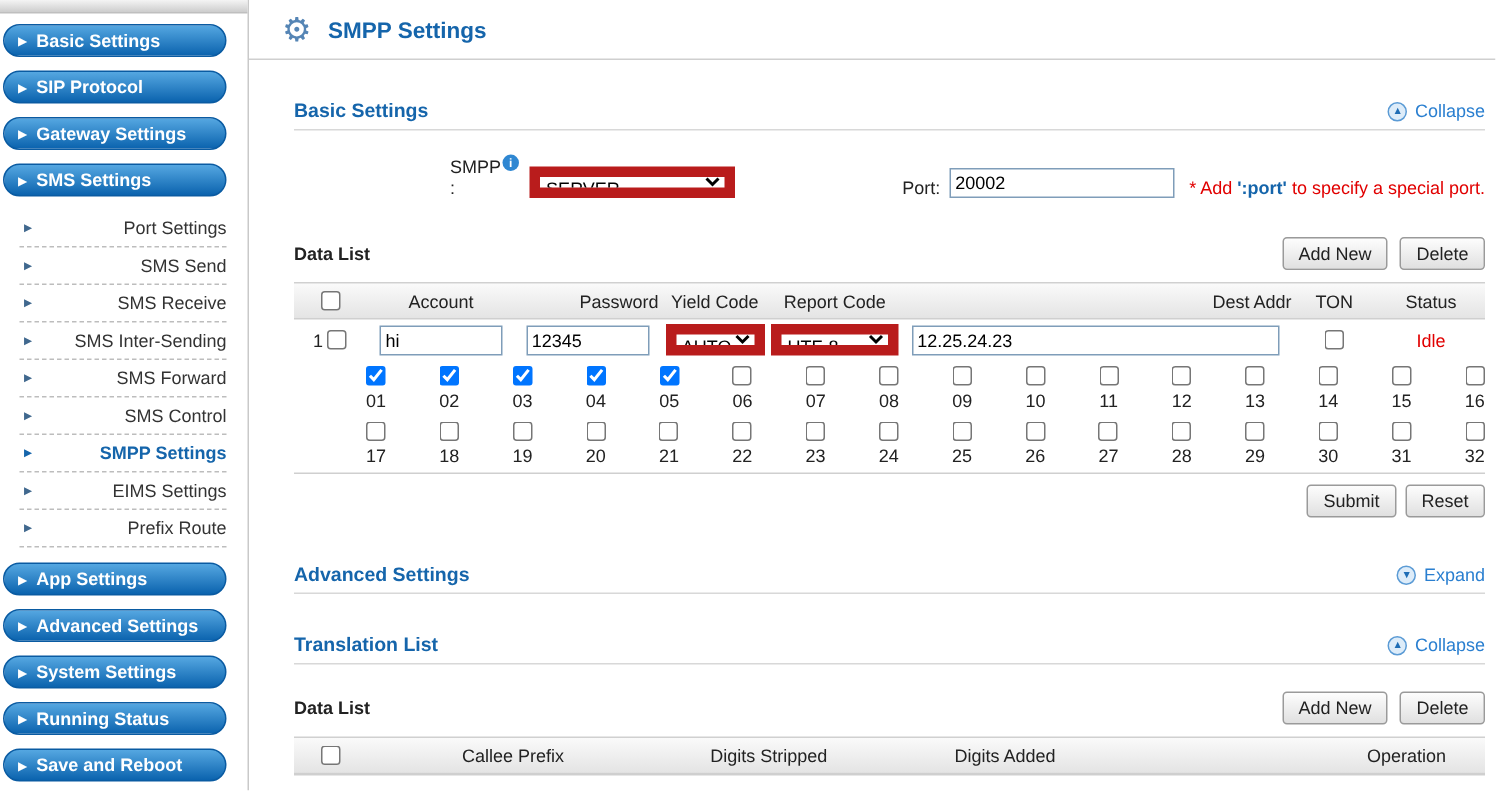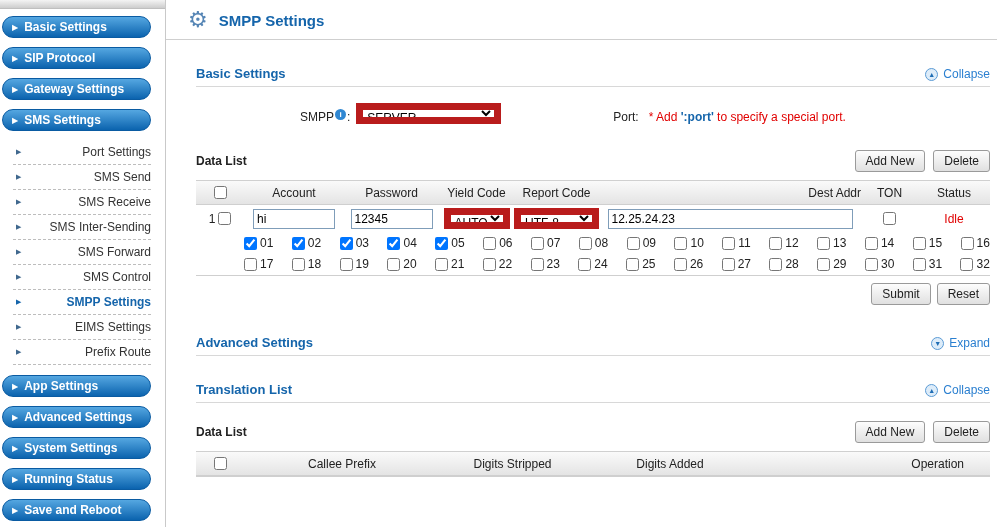--- a/index.html
+++ b/index.html
@@ -60,21 +60,21 @@
     border-top:1px solid #d0d0d0;border-bottom:1px solid #cfcfcf;}
   .th{text-align:center;color:#222;flex:0 0 auto;}
   .th.op-col{flex:1;text-align:right;padding-right:26px;}
   .cb-col{width:48px;flex:0 0 48px;display:flex;align-items:center;justify-content:center;gap:2px;}
   .trow{display:flex;align-items:center;padding:3px 0;}
   .td{display:flex;align-items:center;justify-content:center;flex:0 0 auto;}
   .row-index{margin-right:1px;}
   input[type=checkbox]{width:13px;height:13px;margin:0;cursor:pointer;}
   .status{color:var(--red,#e10000);}
   .ports-row{display:flex;justify-content:space-between;margin:1px 0 1px 48px;padding:3px 0;}
-  .port-item{display:flex;align-items:center;gap:3px;cursor:pointer;}
+  .port-item{display:flex;align-items:center;gap:3px;cursor:pointer;flex-direction:column;}
   .submit-row{display:flex;justify-content:flex-end;gap:6px;margin-top:7px;}
   .no-data{text-align:center;padding:6px 0 8px 0;color:#222;}
   .sect-advanced{margin-top:30px;}
   .list-head.trans{margin-top:18px;}
 </style>
 </head>
 <body>
 
 <div class="page">
 
@@ -169,38 +169,39 @@
         <a class="toggle-link">
           <span class="toggle-icon">▲</span>
           <span>Collapse</span>
         </a>
       </div>
 
       <div class="smpp-row">
         <span class="field-label smpp-label"><span>SMPP</span><span class="info-icon">i</span><span>:</span></span>
         <select class="smpp-select"><option>SERVER</option></select>
         <span class="field-label port-label">Port:</span>
+        <input class="text-input port-input" value="20002" style="">
         <span class="note"><span>* Add </span><b class="note-port">':port'</b><span> to specify a special port.</span></span>
       </div>
 
       <div class="list-head">
         <span class="list-title">Data List</span>
         <span class="btn-group">
           <button class="btn">Add New</button>
           <button class="btn">Delete</button>
         </span>
       </div>
 
       <div class="table">
         <div class="thead" id="datalist-header-row">
           <div class="cb-col">
               <input type="checkbox" style="">
             </div>
         <div class="th" style="width: 100px;">Account</div>
-            <div class="th" style="width: 95px;">Password</div>
+            <div class="th" style="width: 95px; text-align: right;">Password</div>
             <div class="th" style="width: 75px;">Yield Code</div>
             <div class="th" style="width: 85px;">Report Code</div>
             <div class="th" style="width: 262px; text-align: right;">Dest Addr</div>
             <div class="th" style="width: 57px;">TON</div>
             <div class="th" style="width: 72px;">Status</div>
           </div>
         <div class="trow">
           <div class="cb-col">
             <span class="row-index">1</span>
             <input type="checkbox" style="">

